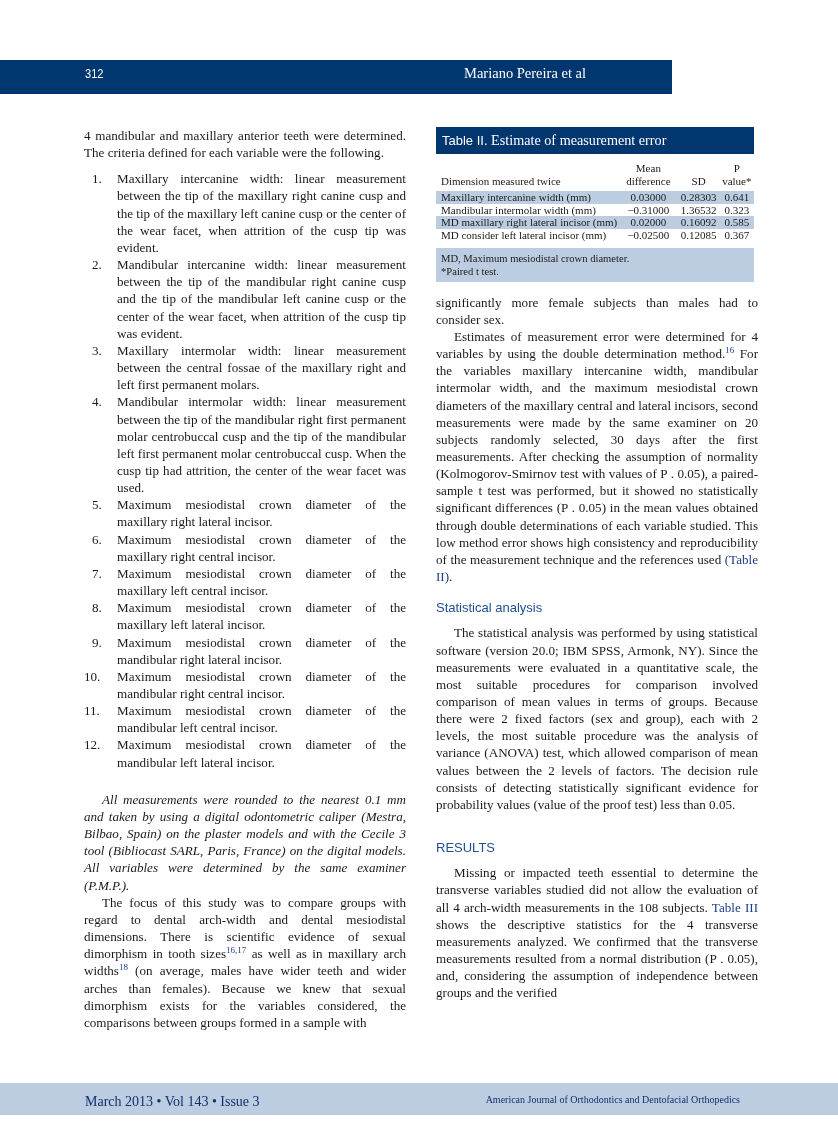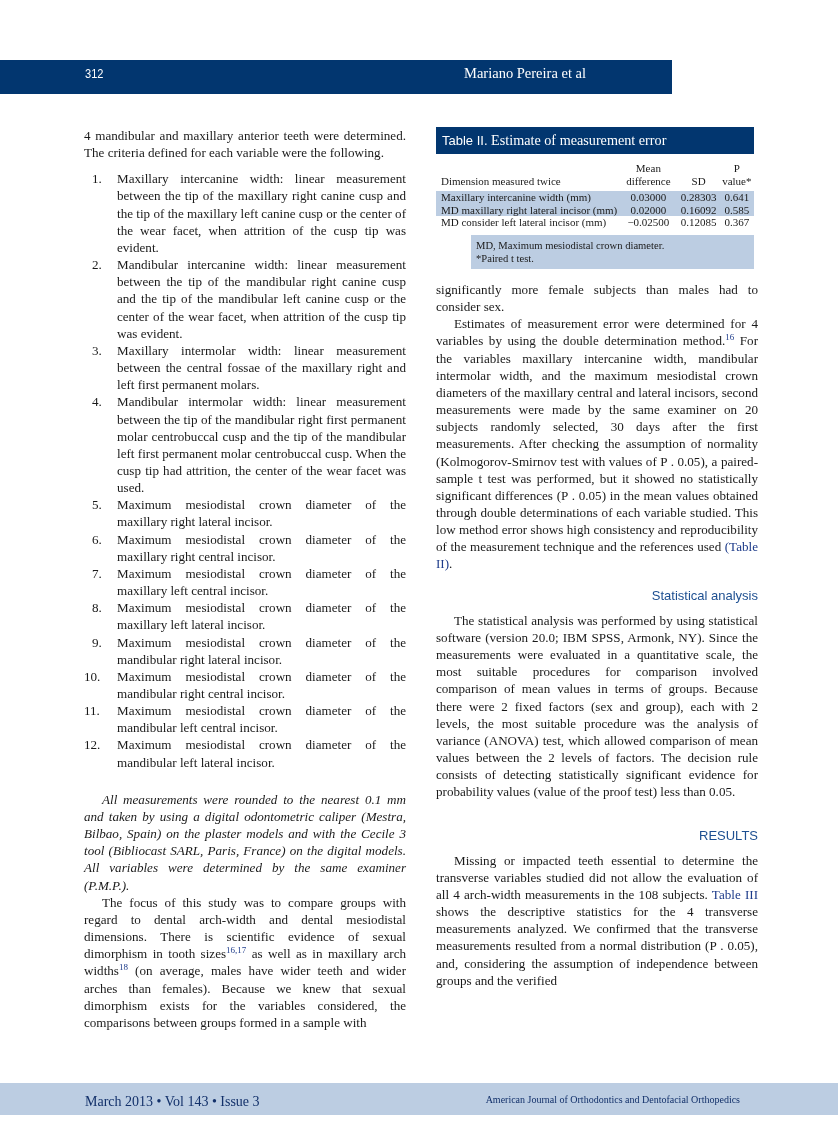--- a/index.html
+++ b/index.html
@@ -44,26 +44,25 @@
     font-size: 14.2px;
   }
   .table-title .lbl { font-family: "Liberation Sans", sans-serif; font-size: 13px; }
   table.data { width: 100%; border-collapse: collapse; font-size: 11px; line-height: 12.6px; margin-top: 8px; }
   table.data th { font-weight: normal; vertical-align: bottom; padding: 0 2px 4px 2px; }
   table.data td { padding: 0 2px; white-space: nowrap; }
   table.data th.l, table.data td.l { text-align: left; padding-left: 5px; }
   table.data th.c { text-align: center; }
   table.data th.r, table.data td.r { text-align: center; }
   table.data tr.shade td { background: #bccde2; }
-  .table-foot { background: #bccde2; margin-top: 6px; padding: 4px 5px 3px 5px; font-size: 10.6px; line-height: 13.5px; margin-left: 35px; }
+  .table-foot { background: #bccde2; margin-top: 6px; padding: 4px 5px 3px 5px; font-size: 10.6px; line-height: 13.5px; }
 
   .section-heading {
     font-family: "Liberation Sans", sans-serif; color: #1d4f91; font-size: 13px;
     margin: 14px 0 8px 0;
-    text-align: right;
   }
   .section-heading.results { margin-top: 26px; }
 </style>
 </head>
 <body>
 
 <div class="header-bar">
   <span class="pagenum">312</span>
   <span class="authors">Mariano Pereira et al</span>
 </div>
@@ -103,20 +102,26 @@
           <th class="r" style="width:32px">P value*</th>
         </tr>
       </thead>
       <tbody>
         <tr class="shade">
           <td class="l">Maxillary intercanine width (mm)</td>
           <td class="r">0.03000</td>
           <td class="r">0.28303</td>
           <td class="r">0.641</td>
         </tr>
+        <tr>
+          <td class="l">Mandibular intermolar width (mm)</td>
+          <td class="r">−0.31000</td>
+          <td class="r">1.36532</td>
+          <td class="r">0.323</td>
+        </tr>
         <tr class="shade">
           <td class="l">MD maxillary right lateral incisor (mm)</td>
           <td class="r">0.02000</td>
           <td class="r">0.16092</td>
           <td class="r">0.585</td>
         </tr>
         <tr>
           <td class="l">MD consider left lateral incisor (mm)</td>
           <td class="r">−0.02500</td>
           <td class="r">0.12085</td>

